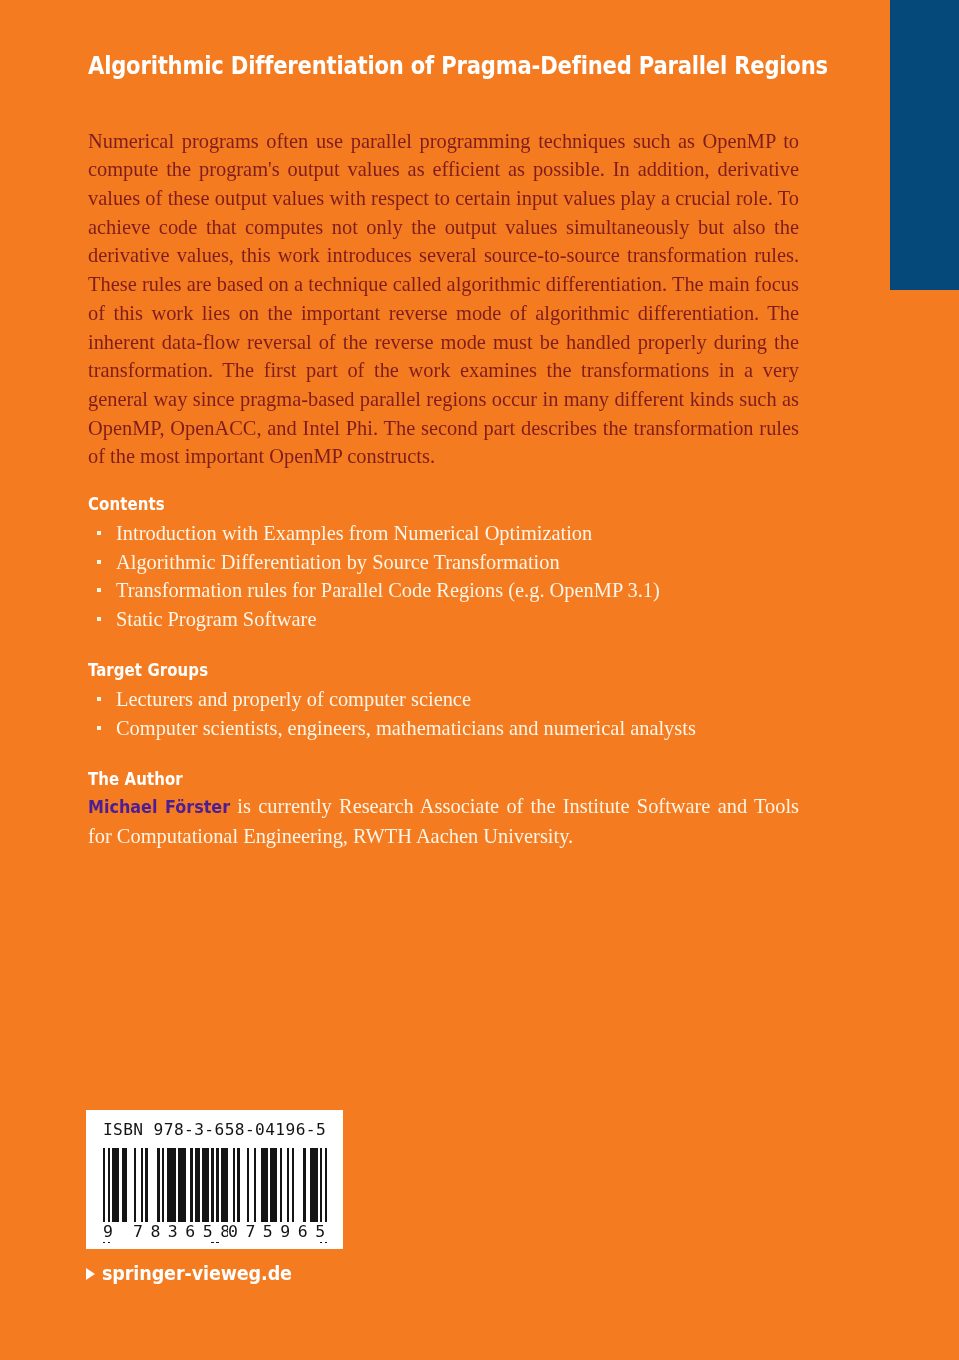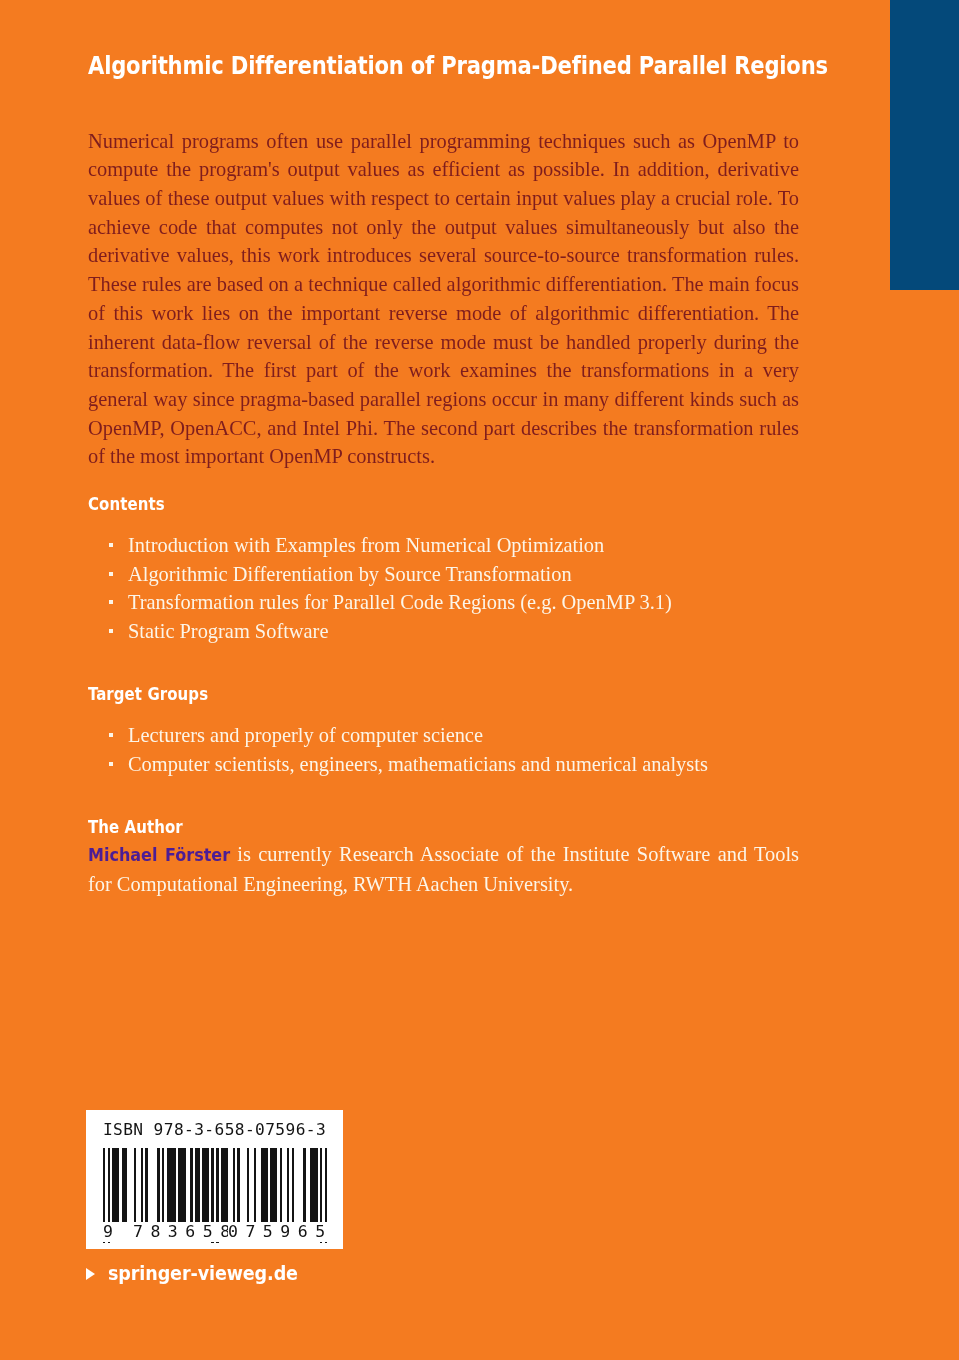--- a/index.html
+++ b/index.html
@@ -61,21 +61,21 @@
     letter-spacing: 0.1px;
     transform: scaleX(0.95);
     transform-origin: left center;
   }
   .sec-contents { padding-top: 23px; }
   .sec-target   { padding-top: 26px; }
   .sec-author   { padding-top: 27px; }
 
   ul.bullets {
     list-style: none;
-    margin: 12px;
+    margin: 0;
     padding: 0;
     padding-top: 5px;
   }
   ul.bullets li {
     position: relative;
     padding-left: 28px;
     font-family: "Liberation Serif", "DejaVu Serif", serif;
     font-size: 20.4px;
     line-height: 28.7px;
     color: #FCF5E8;
@@ -159,21 +159,21 @@
     line-height: 20px;
   }
 
   
   .publisher {
     position: absolute;
     left: 86px;
     top: 1262px;
     display: flex;
     align-items: center;
-    gap: 13px;
+    gap: 7px;
   }
   .play-icon {
     width: 0;
     height: 0;
     border-left: 9px solid #FFFFFF;
     border-top: 6px solid transparent;
     border-bottom: 6px solid transparent;
   }
   .publisher-name {
     font-family: "DejaVu Sans Condensed", "Liberation Sans Narrow", "Liberation Sans", sans-serif;
@@ -230,21 +230,21 @@
       </li>
     </ul>
 
     <div class="section-heading sec-author">The Author</div>
 
     <p class="author-line"><span class="author-name">Michael Förster</span><span> is currently Research Associate of the Institute Software and Tools for Computational Engineering, RWTH Aachen University.</span></p>
 
   </div>
 
   <div class="isbn-box">
-    <div class="isbn-text">ISBN 978-3-658-07596-3</div>
+    <div class="isbn-text">ISBN 978-3-658-04196-5</div>
 
     <div class="barcode-wrap">
       <div class="barcode-bars" id="barcode-bars">
           <span style="left: 0px; width: 2.36px; height: 95px;"></span>
           <span style="left: 4.72px; width: 2.36px; height: 95px;"></span>
           <span style="left: 9.43px; width: 7.07px; height: 74px;"></span>
           <span style="left: 18.86px; width: 4.72px; height: 74px;"></span>
           <span style="left: 30.65px; width: 2.36px; height: 74px;"></span>
           <span style="left: 37.73px; width: 2.36px; height: 74px;"></span>
           <span style="left: 42.44px; width: 2.36px; height: 74px;"></span>

